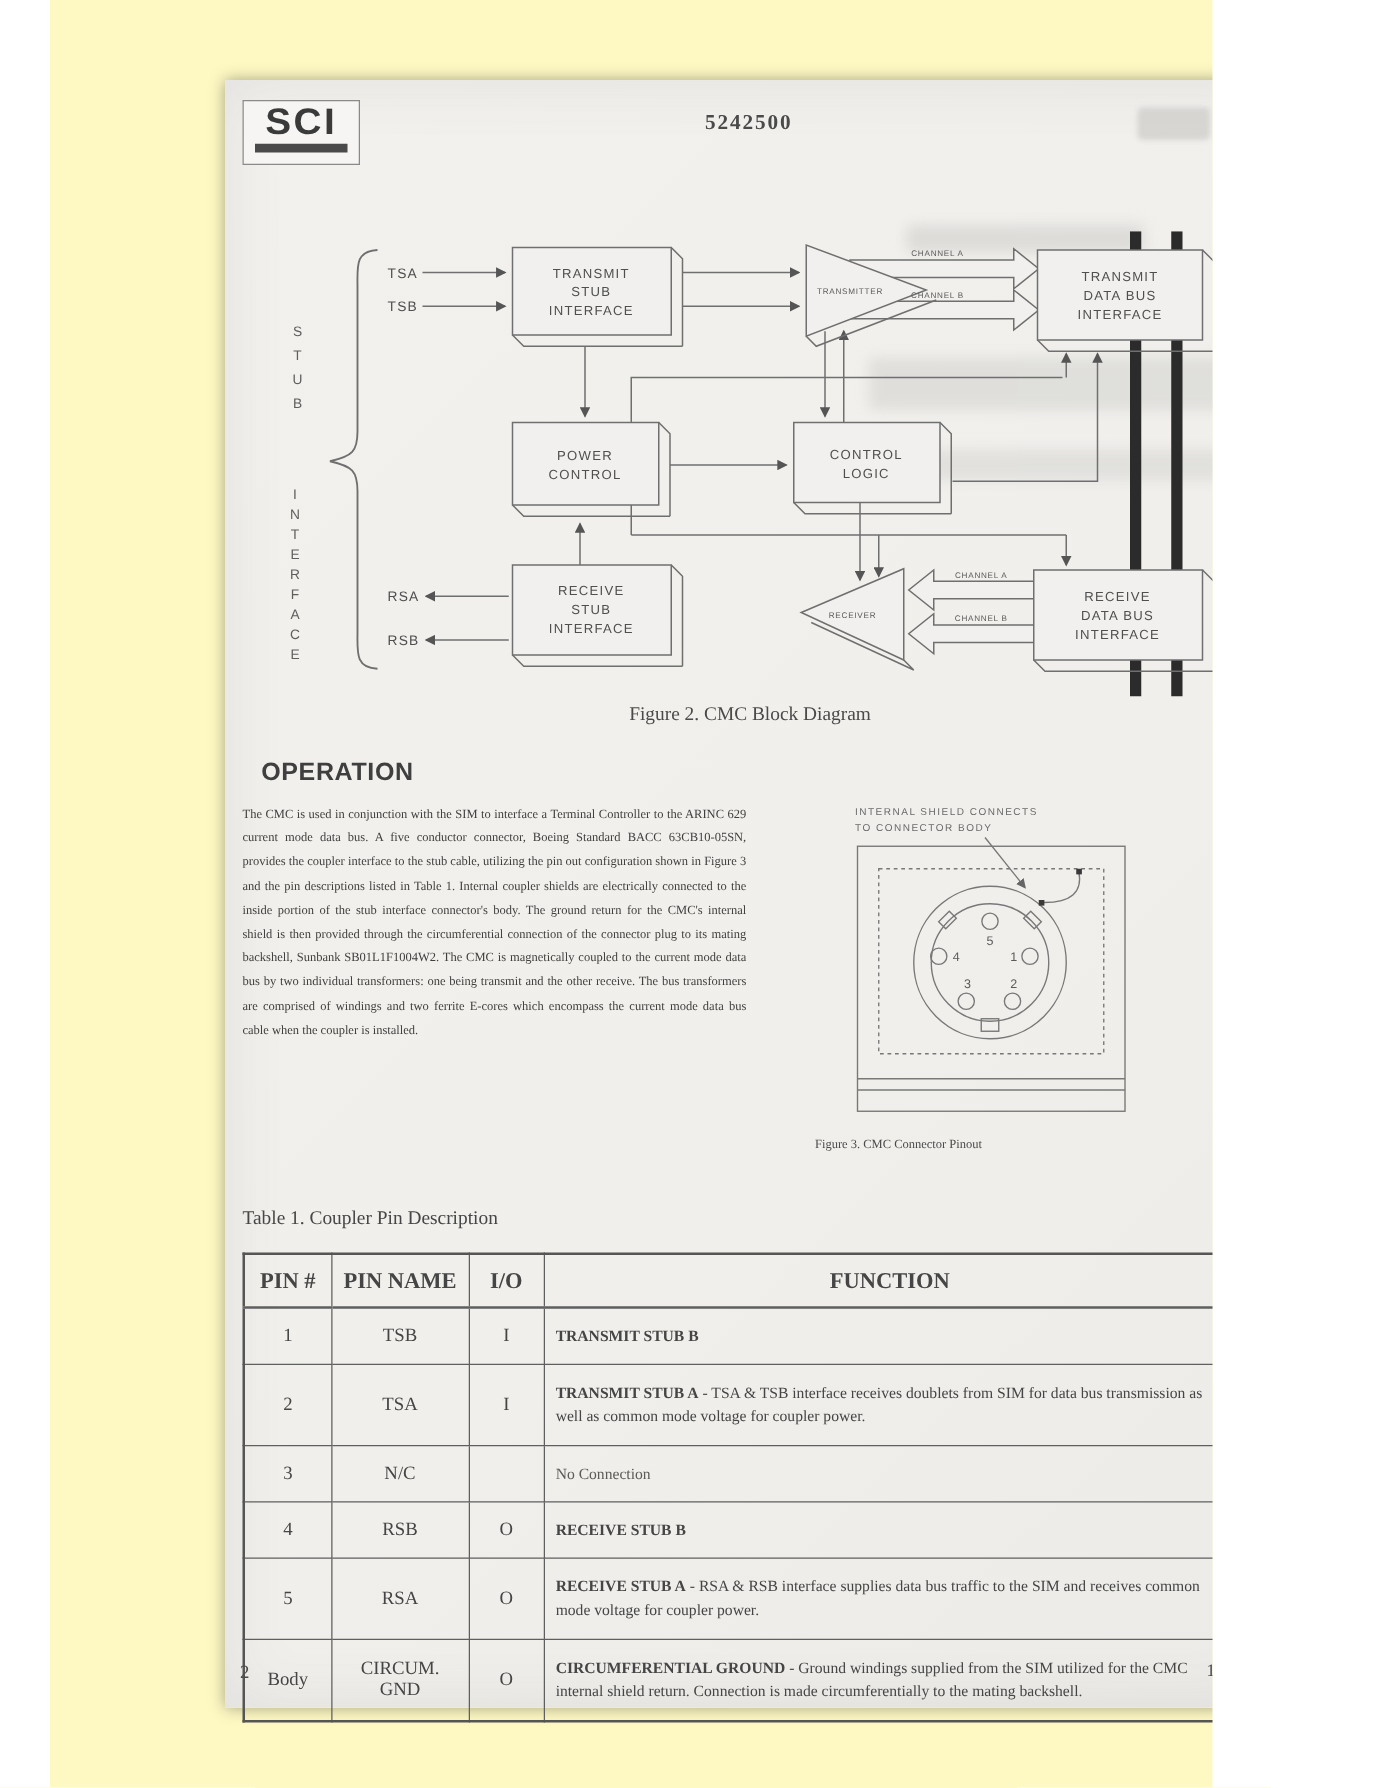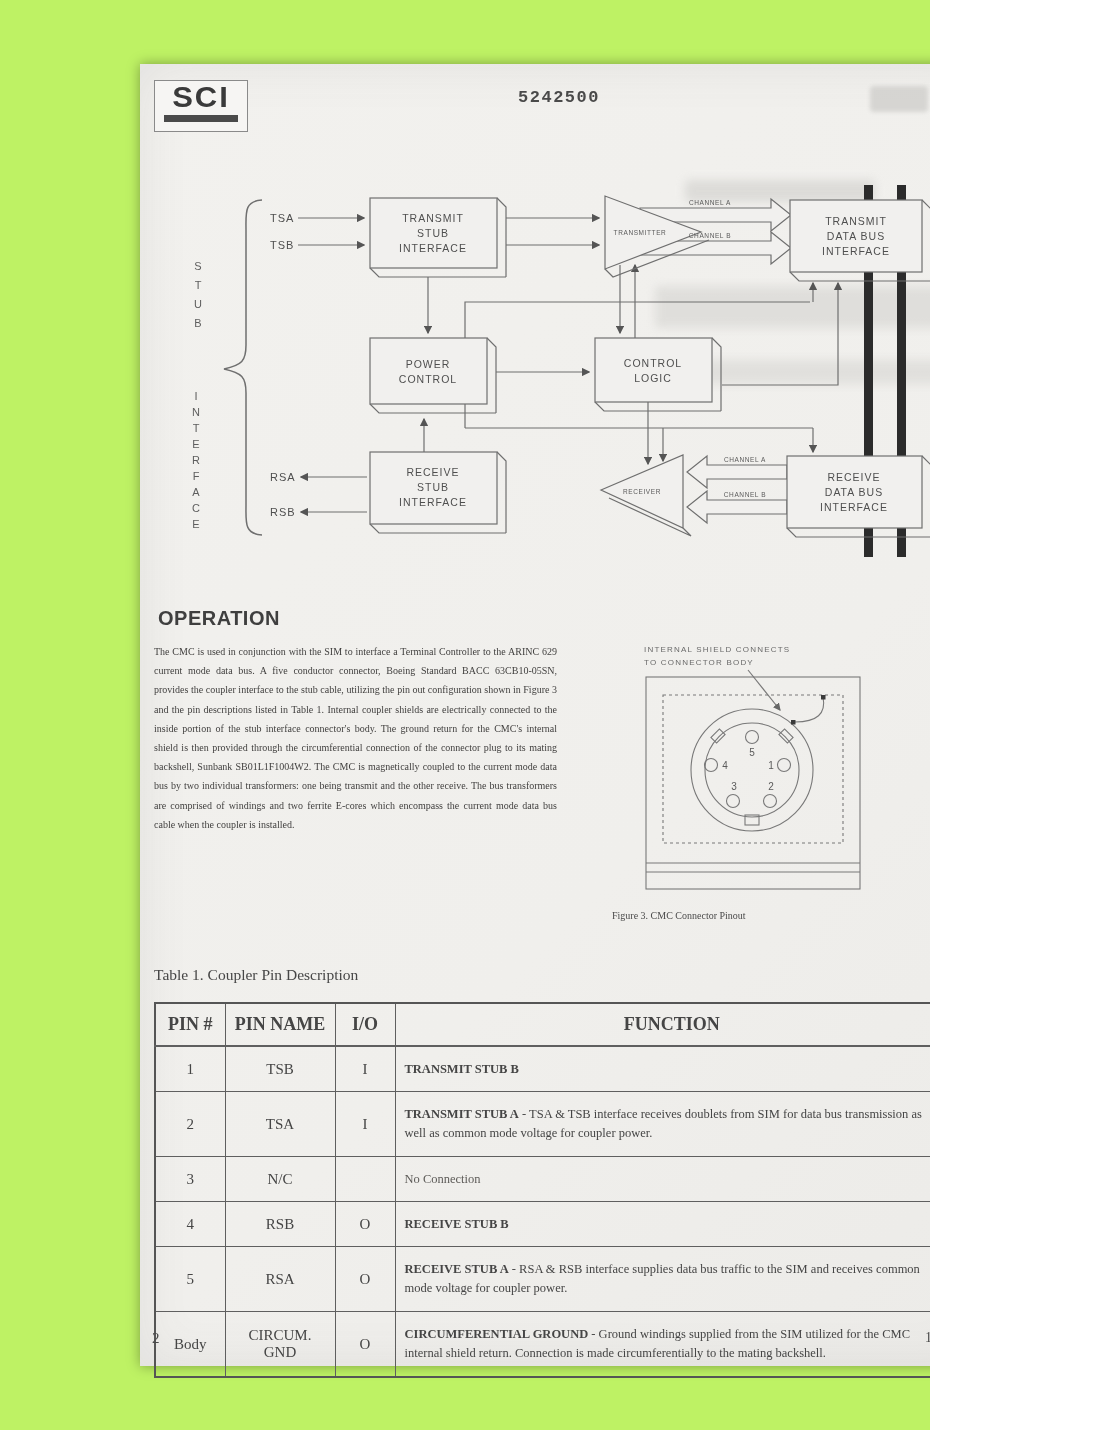--- a/index.html
+++ b/index.html
@@ -1,37 +1,37 @@
 <!DOCTYPE html>
 <html><head>
 <meta charset="utf-8">
 <style>
   html,body{margin:0;padding:0;}
-  .stage{position:relative;width:930px;height:1430px;background:#bef264;overflow:hidden;
-         font-family:"Liberation Serif", serif;color:#3c3c3c;}
+  .stage{position:relative;width:930px;height:1430px;background:#fef9c3;overflow:hidden;
+         font-family:"Liberation Serif", serif;color:#3c3c3c;margin-left:40px;}
   .page{position:absolute;left:140px;top:64px;width:838px;height:1302px;
         background:linear-gradient(135deg,#f2f1ee 0%,#f0efec 60%,#ecebe8 100%);
         box-shadow:0 0 12px rgba(0,0,0,.35), inset 0 0 50px rgba(90,90,90,.10);}
   
   .logo{position:absolute;left:14px;top:16px;width:92px;height:50px;border:1.5px solid #8a8a8a;
         background:#f6f5f3;text-align:center;}
   .logo .sci{font-family:"Liberation Sans",sans-serif;font-weight:bold;font-size:31px;line-height:33px;
         letter-spacing:2px;color:#3a3a3a;transform:scaleY(.95);}
   .logo .bar{margin:1px auto 0;width:74px;height:7px;background:#4a4a4a;}
   .docnum{position:absolute;left:0;top:24px;width:100%;text-align:center;
-        font-family:Liberation Mono, monospace;font-weight:bold;font-size:17px;letter-spacing:1.5px;color:#4a4a4a;}
+        font-family:Liberation Serif, serif;font-weight:bold;font-size:17px;letter-spacing:1.5px;color:#4a4a4a;}
   
   .fig2svg{position:absolute;left:30px;top:121px;width:780px;height:400px;}
   .vlabel{position:absolute;font-family:"Liberation Sans",sans-serif;font-size:11px;color:#5e5e5e;
         writing-mode:vertical-rl;text-orientation:upright;}
   .vlabel.stub{left:52px;top:196px;letter-spacing:7px;}
   .vlabel.intf{left:50px;top:326px;letter-spacing:4px;}
   .fig2cap{position:absolute;left:30px;top:499px;width:780px;text-align:center;font-size:15.5px;color:#4a4a4a;}
   
-  .op-h{position:absolute;left:18px;top:543px;font-family:"Liberation Sans",sans-serif;
+  .op-h{position:absolute;left:29px;top:543px;font-family:"Liberation Sans",sans-serif;
         font-weight:bold;font-size:20px;letter-spacing:.5px;color:#3f3f3f;}
   .op-body{position:absolute;left:14px;top:578px;width:403px;font-size:10px;line-height:19.2px;
         text-align:justify;color:#403f3e;}
   
   .fig3svg{position:absolute;left:490px;top:576px;width:330px;height:270px;}
   .fig3cap{position:absolute;left:472px;top:846px;width:330px;font-size:10px;color:#4a4a4a;}
   
   .tbl-title{position:absolute;left:14px;top:902px;width:794px;text-align:left;font-size:15.5px;color:#464646;}
   table.pins{position:absolute;left:14px;top:938px;width:794px;border-collapse:collapse;
         table-layout:fixed;background:transparent;}
@@ -175,20 +175,21 @@
         <text class="tiny" x="472" y="309">RECEIVER</text>
         <text class="tiny" x="540" y="20">CHANNEL A</text>
         <text class="tiny" x="540" y="53">CHANNEL B</text>
         <text class="tiny" x="575" y="277">CHANNEL A</text>
         <text class="tiny" x="575" y="312">CHANNEL B</text>
       </g>
     </svg>
 
     <div class="vlabel stub">STUB</div>
     <div class="vlabel intf">INTERFACE</div>
+    <div class="fig2cap">Figure 2. CMC Block Diagram</div>
 
     <div class="op-h">OPERATION</div>
     <div class="op-body">The CMC is used in conjunction with the SIM to interface a Terminal Controller to the ARINC 629 current mode data bus.  A five conductor connector, Boeing Standard BACC 63CB10-05SN, provides the coupler interface to the stub cable, utilizing the pin out configuration shown in Figure 3 and the pin descriptions listed in Table 1.  Internal coupler shields are electrically connected to the inside portion of the stub interface connector's body.  The ground return for the CMC's internal shield is then provided through the circumferential connection of the connector plug to its mating backshell,  Sunbank SB01L1F1004W2.  The CMC is magnetically coupled to the current mode data bus by two individual transformers: one being  transmit and the other receive.  The bus transformers are comprised of windings and two ferrite E-cores which encompass the current mode data bus cable when the coupler is installed.</div>
 
     <svg class="fig3svg" viewBox="0 0 330 270">
       <defs>
         <marker id="ah2" viewBox="0 0 10 10" refX="8.5" refY="5" markerWidth="7" markerHeight="7" orient="auto">
           <path d="M0,0 L10,5 L0,10 z" fill="#666"></path>
         </marker>
       </defs>

